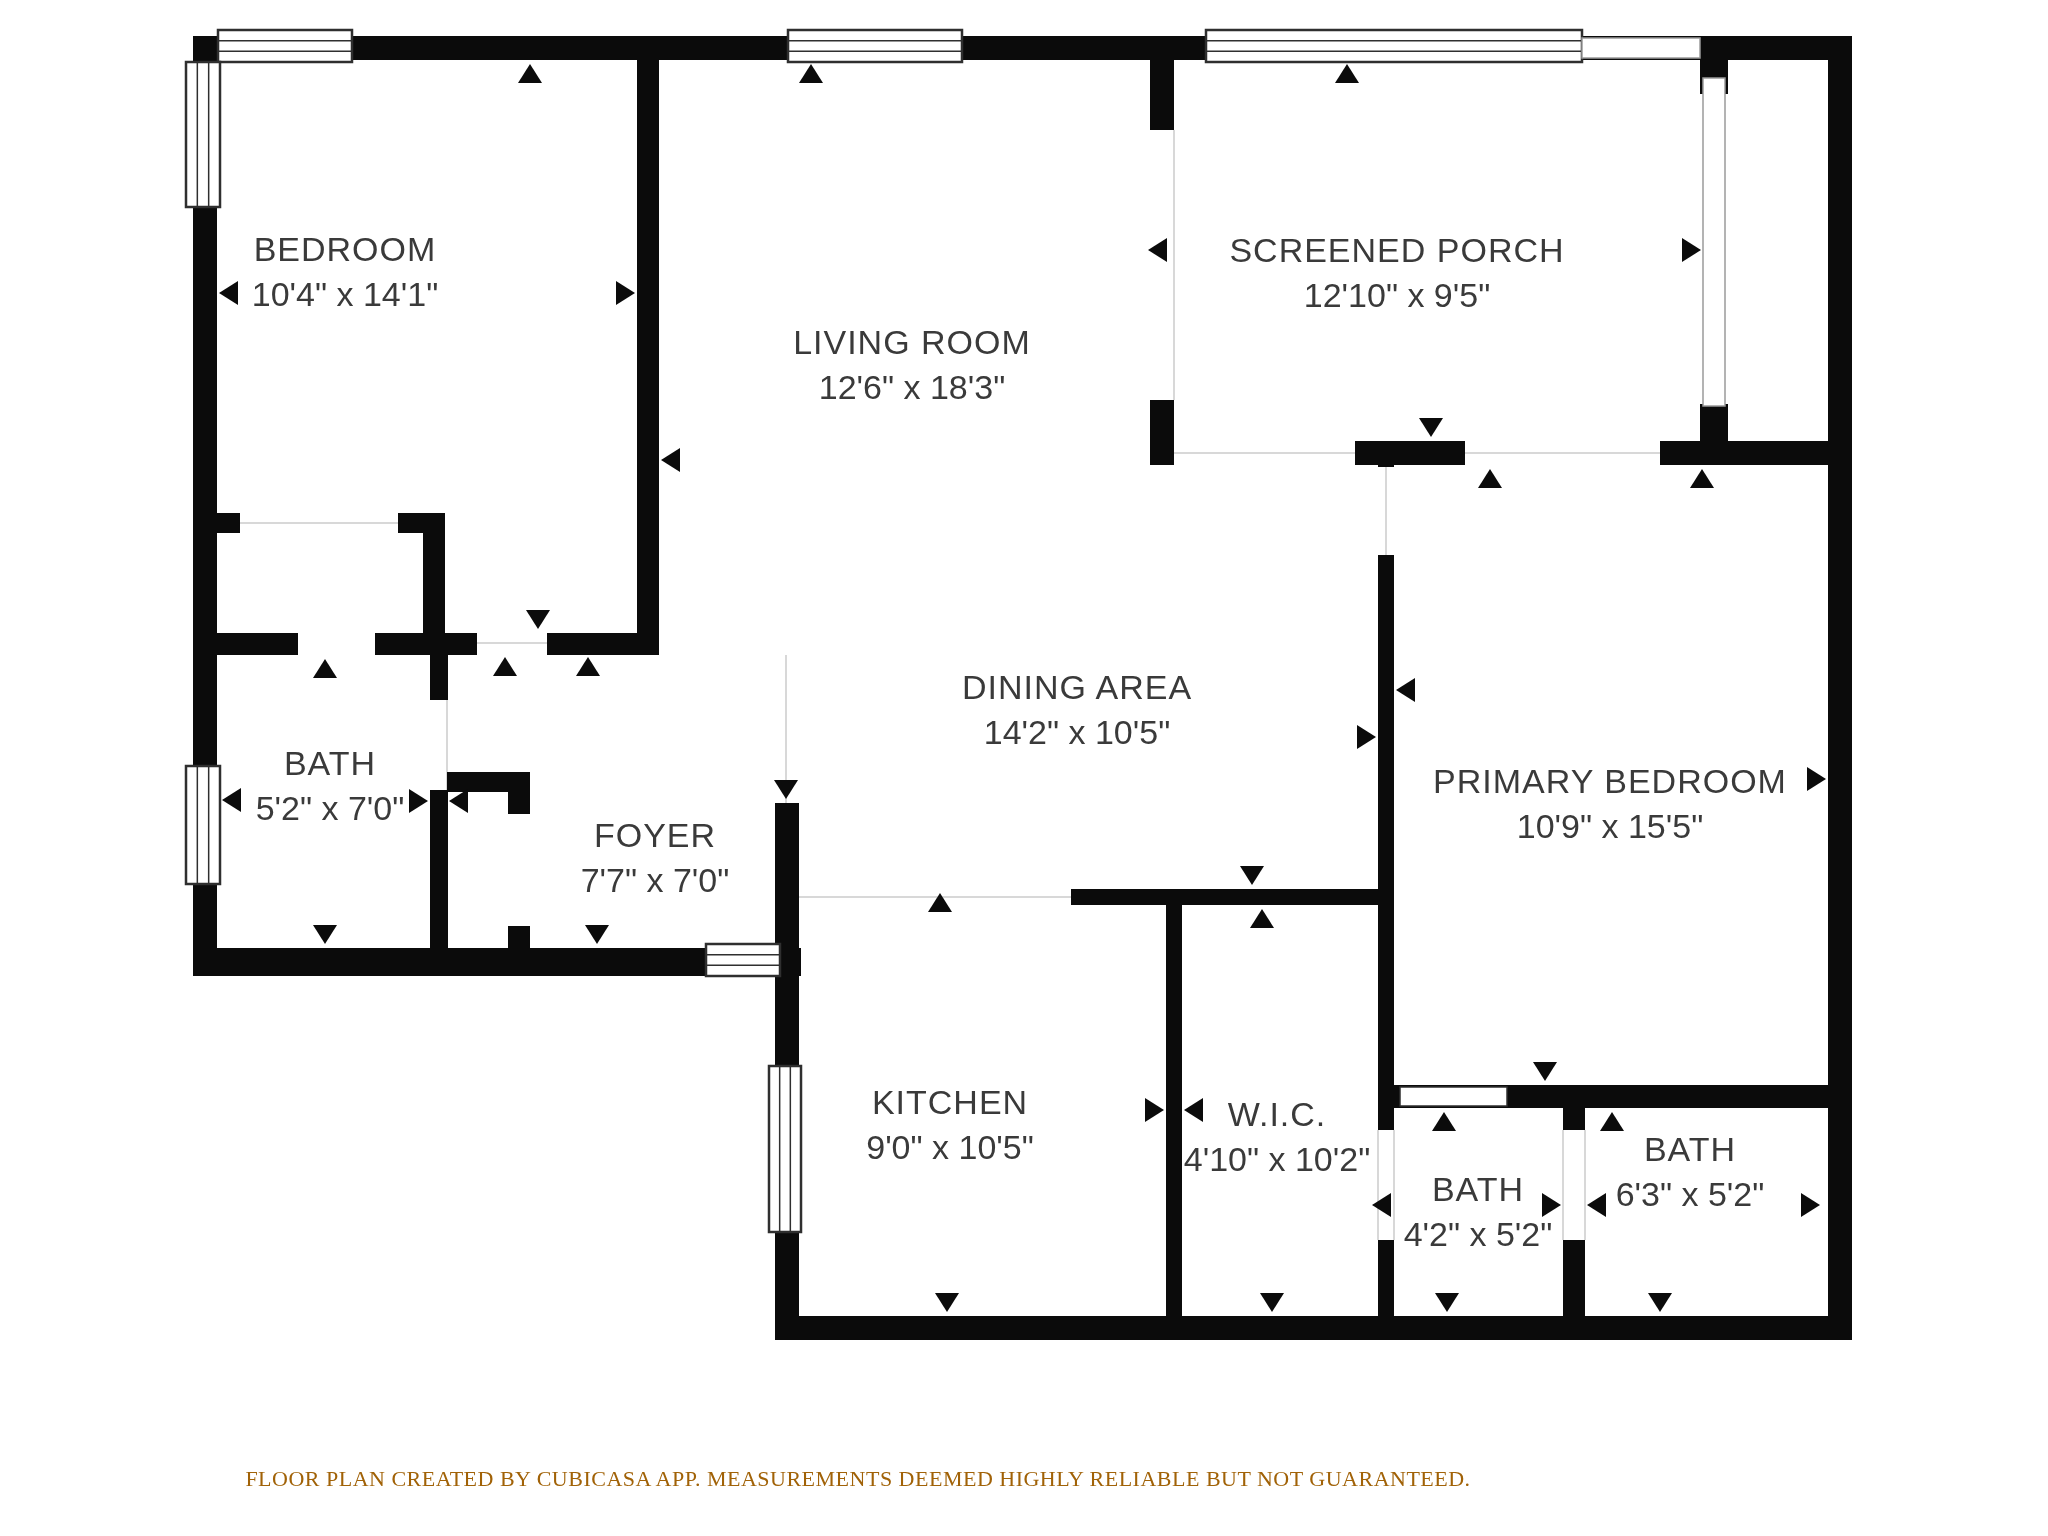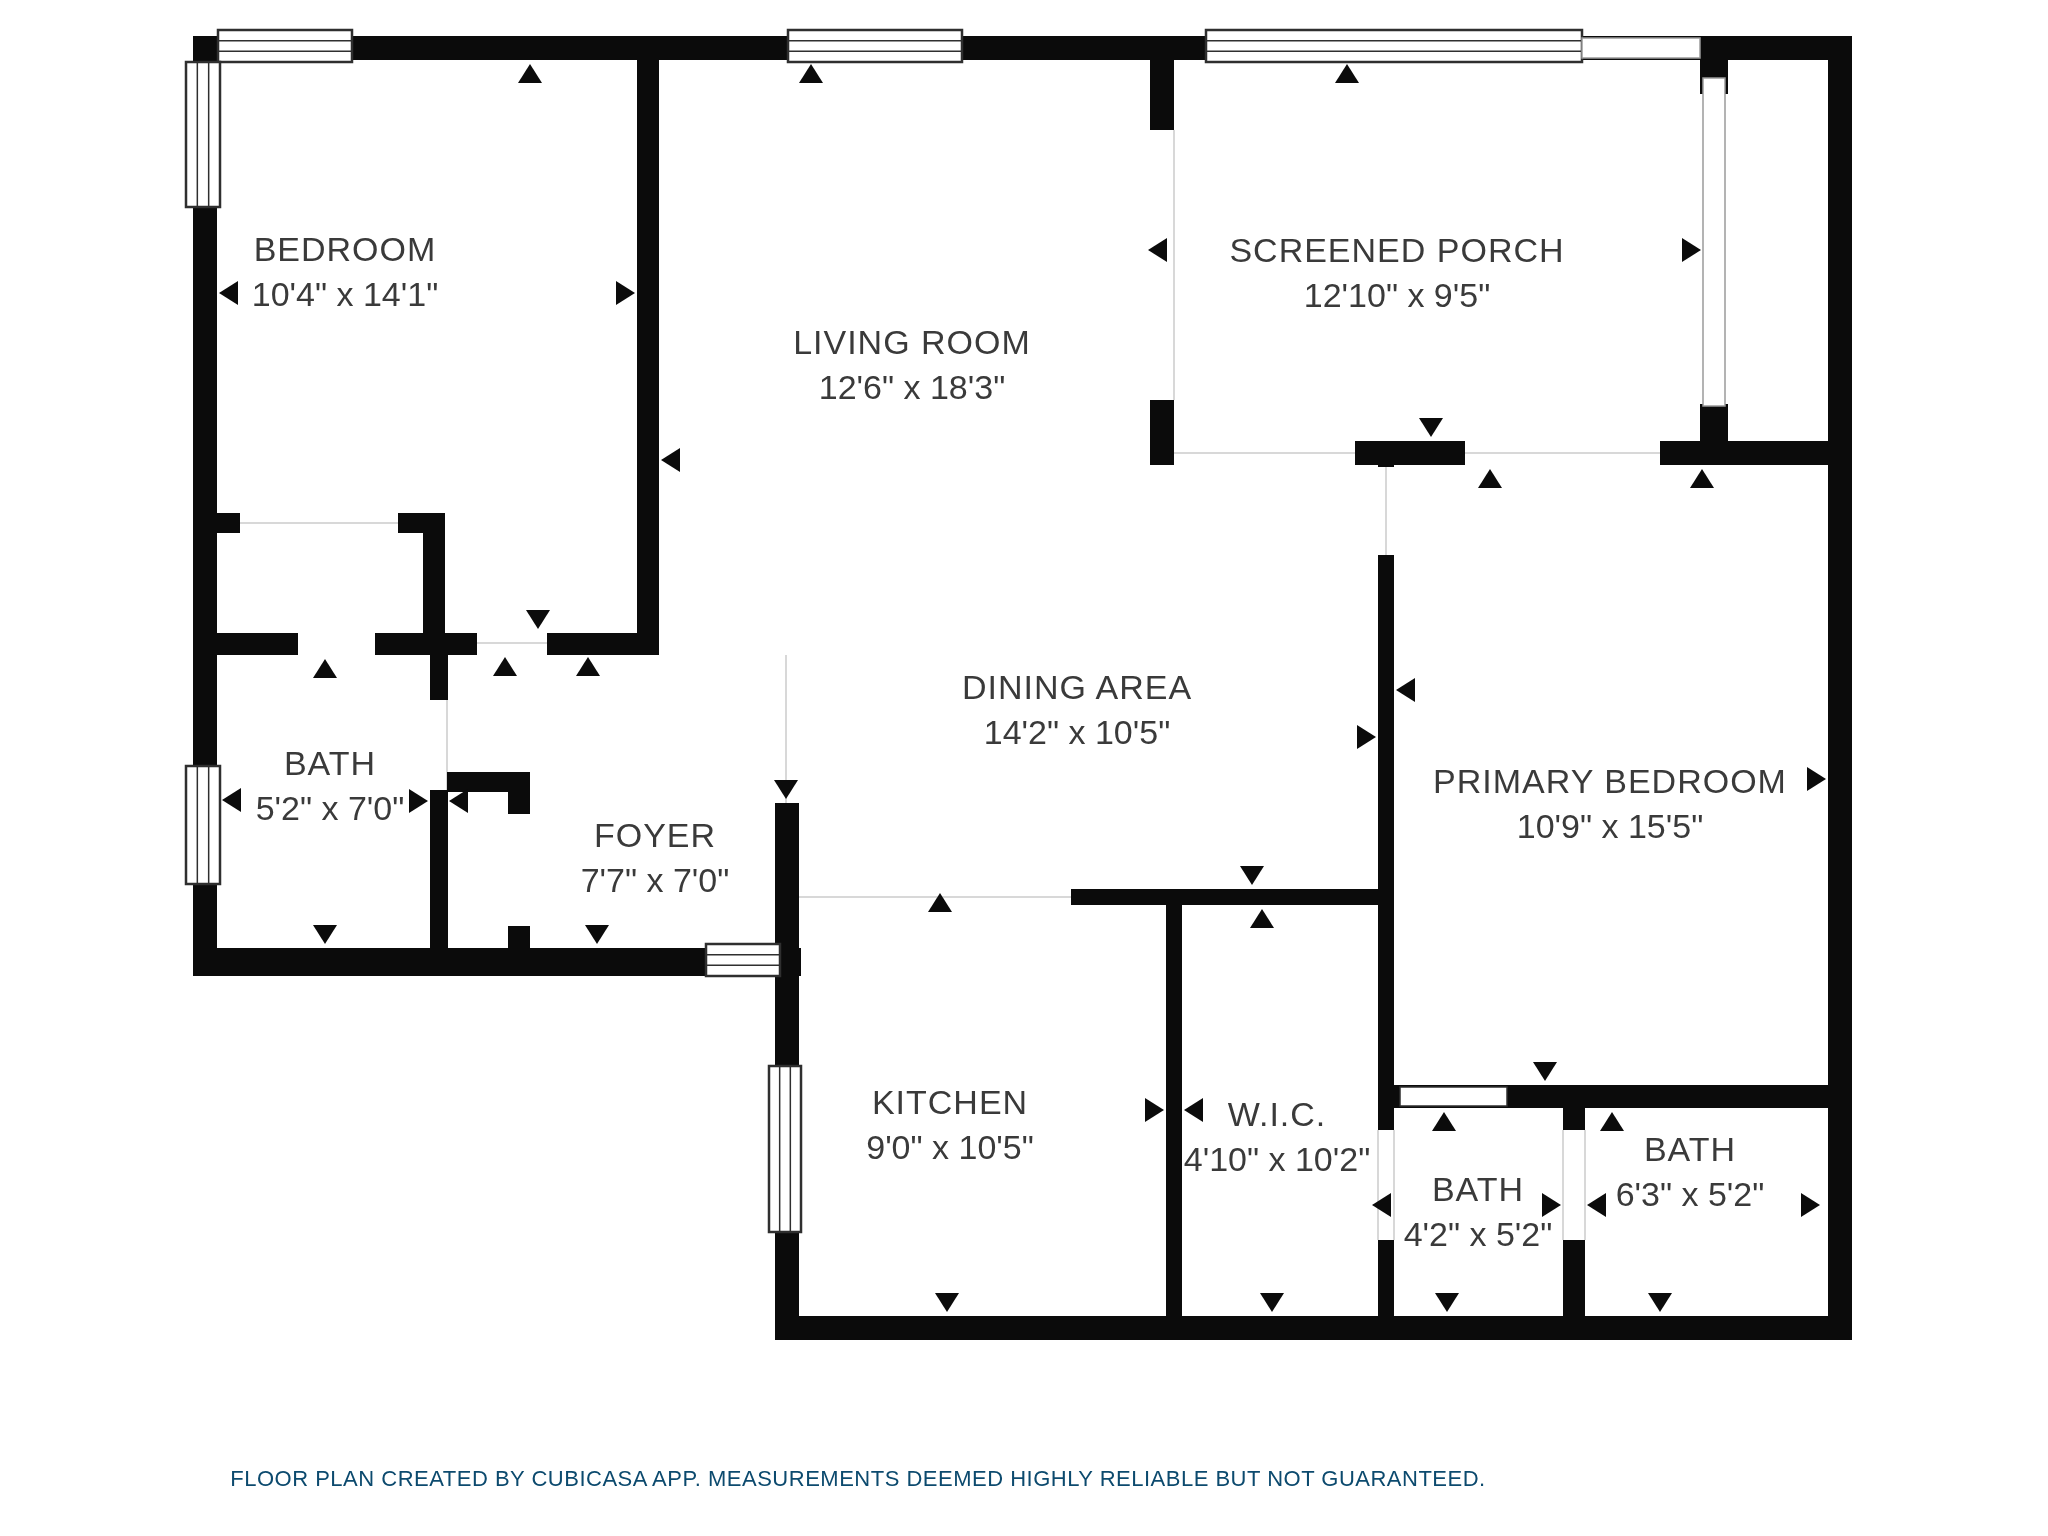--- a/index.html
+++ b/index.html
@@ -1,21 +1,21 @@
 <!DOCTYPE html>
 <html><head>
 <meta charset="utf-8">
 <style>
   html,body{margin:0;padding:0;background:#ffffff;}
   .page{position:relative;width:2048px;height:1536px;background:#ffffff;overflow:hidden;
         font-family:"Liberation Sans", sans-serif;padding-left:15px;}
   .plan-svg{position:absolute;left:0;top:0;width:2048px;height:1536px;}
   .footer{position:absolute;left:0;top:1466px;width:1716px;text-align:center;
-          font-size:22px;letter-spacing:.5px;color:#0c4a6e;
-          font-family:Liberation Sans, sans-serif;}
+          font-size:22px;letter-spacing:.5px;color:#a16207;
+          font-family:Liberation Serif, serif;}
   text.room-name{letter-spacing:1px;}
 </style>
 </head>
 <body>
 
 <div class="page">
   <svg class="plan-svg" viewBox="0 0 2048 1536" xmlns="http://www.w3.org/2000/svg">
       <line x1="786" y1="655" x2="786" y2="803" stroke="#d8d8d8" stroke-width="2"></line>
       <line x1="799" y1="897" x2="1071" y2="897" stroke="#d8d8d8" stroke-width="2"></line>
       <line x1="1174" y1="130" x2="1174" y2="400" stroke="#d8d8d8" stroke-width="2"></line>

